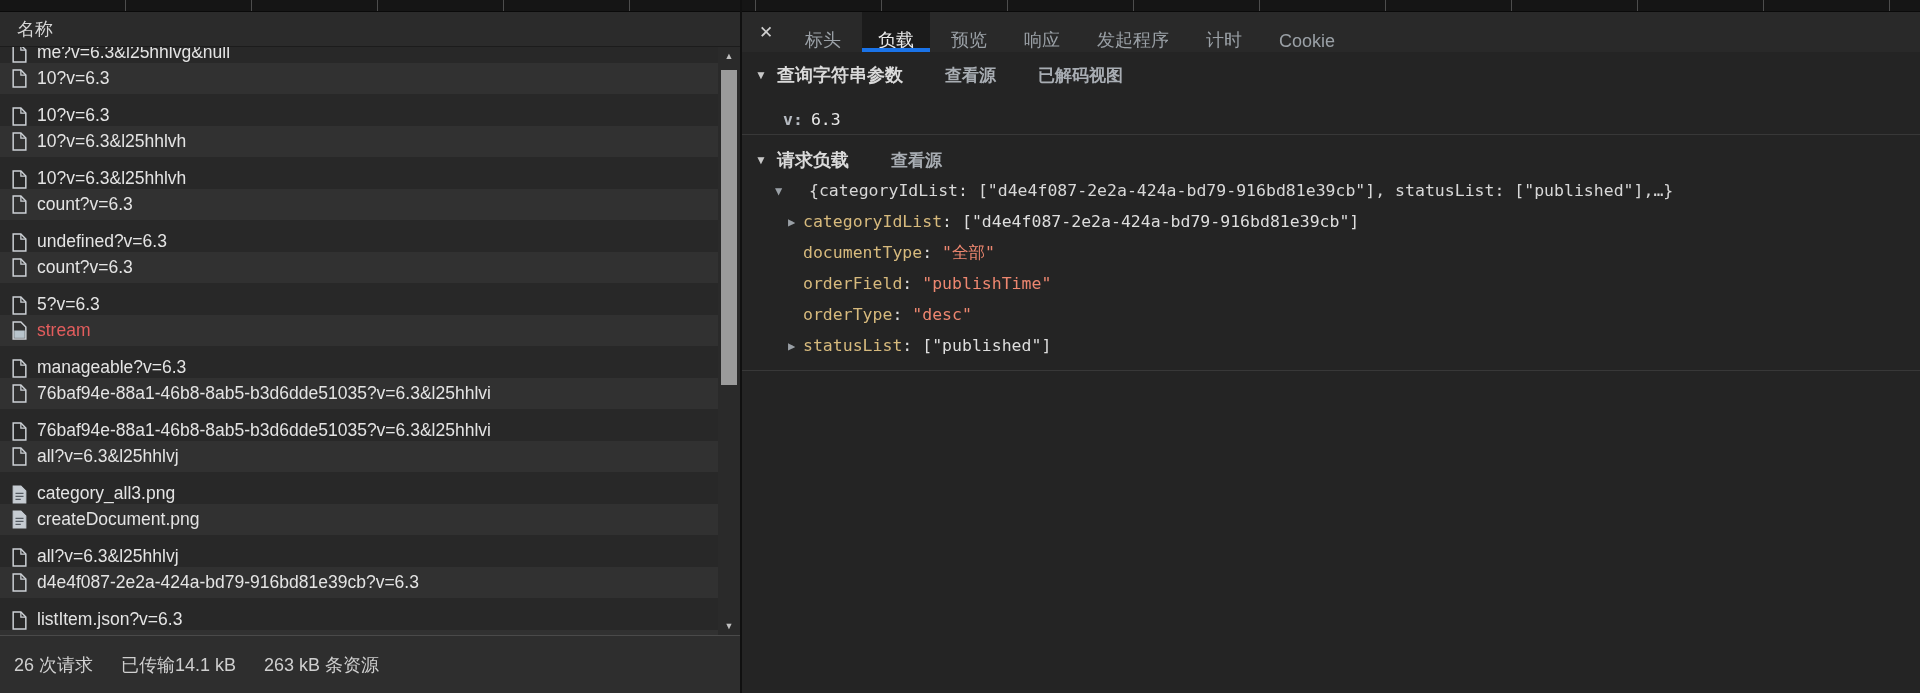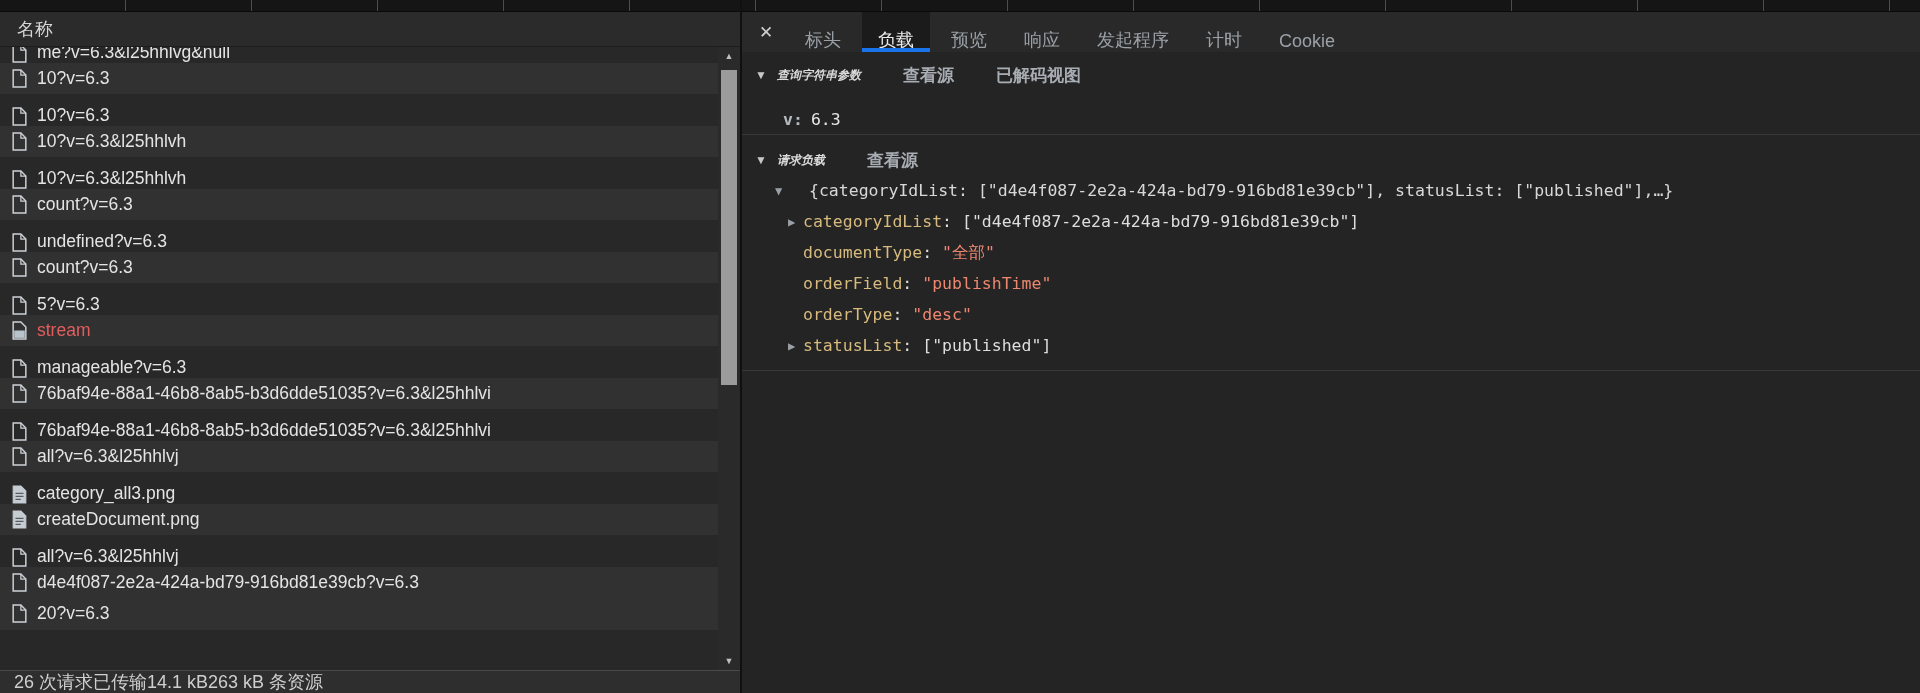--- a/index.html
+++ b/index.html
@@ -35,36 +35,36 @@
   .row.icon-stream .svg-stream { display:block; }
   .row.error .row-label { color:#e25d5d; }
   .row-label { white-space:nowrap; overflow:hidden; }
   
   .scrollbar { position:absolute; top:0; right:0; width:22px; height:100%; background:#2a2a2a; display:flex; flex-direction:column; }
   .sb-btn { height:18px; flex:none; display:flex; align-items:center; justify-content:center; color:#c0c0c0; font-size:9px; }
   .sb-track { flex:1; position:relative; }
   .sb-thumb { position:absolute; left:3px; right:3px; top:5px; height:315px; background:#9b9b9b; }
   
   .status-bar {
-    height:23px; flex:none; border-top:1px solid #4a4a4a; background:#2e2e2e;
-    display:flex; align-items:center; gap:0; padding-left:14px; font-size:18px; color:#cfcfcf; white-space:nowrap;
+    height:58px; flex:none; border-top:1px solid #4a4a4a; background:#2e2e2e;
+    display:flex; align-items:center; gap:28px; padding-left:14px; font-size:18px; color:#cfcfcf; white-space:nowrap;
   }
   
   .v-divider { position:absolute; left:740px; top:0; width:2px; height:100%; background:#101010; }
   
   .right-pane { position:absolute; left:742px; top:12px; right:0; bottom:0; background:#242424; }
   .tab-bar { height:40px; background:#292929; display:flex; align-items:stretch; padding-left:6px; }
   .tab-close { width:36px; border:none; background:none; color:#cfcfcf; font-size:17px; display:flex; align-items:center; justify-content:center; cursor:pointer; }
   .tab { position:relative; margin-left:5px; padding:0 16px; display:flex; align-items:flex-end; font-size:18px; color:#9aa0a6; cursor:pointer; white-space:nowrap; }
   .tab.selected { background:#1b1b1b; color:#ebebeb; }
   .tab.selected::after { content:""; position:absolute; left:0; right:0; bottom:0; height:4px; background:#1a73e8; }
   .detail-content { position:absolute; top:40px; left:0; right:0; bottom:0; padding-top:10px; }
   .section-header { display:flex; align-items:center; line-height:26px; margin-left:13px; }
   .tri-down { color:#c8c8c8; font-size:12px; width:16px; flex:none; }
-  .section-title { font-size:12px; font-weight:bold; color:#dadada; margin-left:6px; white-space:nowrap;font-style:italic; }
+  .section-title { font-size:18px; font-weight:bold; color:#dadada; margin-left:6px; white-space:nowrap; }
   .link-btn { font-size:17px; color:#a8adb3; margin-left:42px; background:none; border:none; cursor:pointer; white-space:nowrap;font-weight:bold; }
   .kv-row { margin:21px 17px 0 41px; line-height:22px; font-family:"DejaVu Sans Mono",monospace; font-size:16.5px; }
   .kv-key { color:#b6bbc2; font-weight:bold; }
   .kv-val { color:#e8e8e8; margin-left:8px; }
   .h-sep { border-top:1px solid #383838; margin-top:12px; }
   .h-sep.tight { margin-top:3px; }
   .sec2 { margin-top:12px; }
   .json-tree { font-family:"DejaVu Sans Mono",monospace; font-size:16.5px; margin-top:6px; }
   .json-row { position:relative; line-height:24px; margin-bottom:7px; padding-left:61px; white-space:nowrap; }
   .json-row.root { padding-left:53px; }
@@ -264,20 +264,30 @@
           <div class="row even icon-doc">
     <span class="icon">
       <svg class="svg-doc" viewBox="0 0 14 18">
         <path d="M1 1 h7.3 L13 5.7 V17 H1 Z" fill="none" stroke="#cdd1d6" stroke-width="1.4"></path>
         <path d="M8.3 1 V5.7 H13" fill="none" stroke="#cdd1d6" stroke-width="1.2"></path>
       </svg>
 
     </span>
     <span class="row-label">d4e4f087-2e2a-424a-bd79-916bd81e39cb?v=6.3</span>
   </div>
+          <div class="row odd icon-doc">
+    <span class="icon">
+      <svg class="svg-doc" viewBox="0 0 14 18">
+        <path d="M1 1 h7.3 L13 5.7 V17 H1 Z" fill="none" stroke="#cdd1d6" stroke-width="1.4"></path>
+        <path d="M8.3 1 V5.7 H13" fill="none" stroke="#cdd1d6" stroke-width="1.2"></path>
+      </svg>
+
+    </span>
+    <span class="row-label">listItem.json?v=6.3</span>
+  </div>
           <div class="row even icon-doc">
     <span class="icon">
       <svg class="svg-doc" viewBox="0 0 14 18">
         <path d="M1 1 h7.3 L13 5.7 V17 H1 Z" fill="none" stroke="#cdd1d6" stroke-width="1.4"></path>
         <path d="M8.3 1 V5.7 H13" fill="none" stroke="#cdd1d6" stroke-width="1.2"></path>
       </svg>
 
     </span>
     <span class="row-label">20?v=6.3</span>
   </div>

